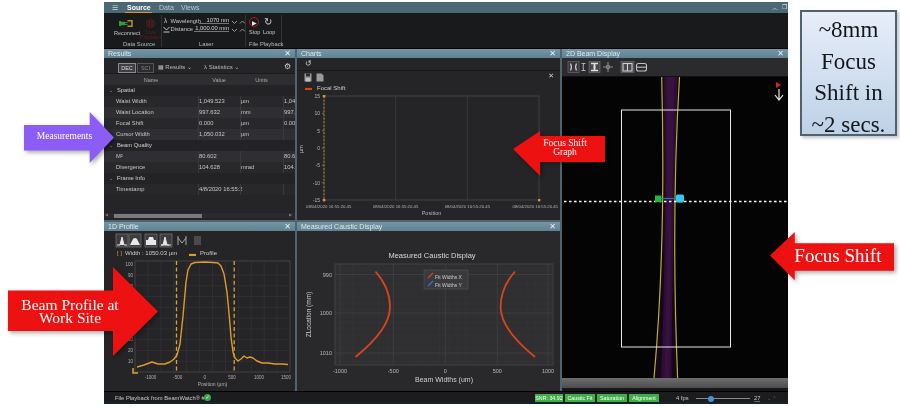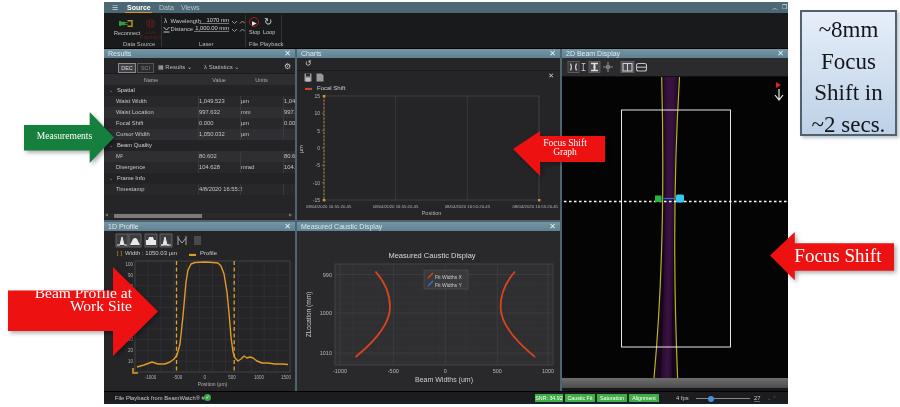--- a/index.html
+++ b/index.html
@@ -410,40 +410,40 @@
     <span class="abs" style="left:525px;top:2px;width:30px;height:8px;background:#3fae49;color:#fff;font-size:5.3px;text-align:center;line-height:8px;">Alignment</span>
     <span class="abs" style="left:572px;top:3px;color:#c9c9c9;font-size:5.8px;">4 fps</span>
     <div class="abs" style="left:592px;top:6px;width:54px;height:1px;background:#888;"></div>
     <div class="abs" style="left:604px;top:3.5px;width:6px;height:6px;border-radius:50%;background:#4a90d9;"></div>
     <span class="abs" style="left:650px;top:3px;color:#c9c9c9;font-size:5.8px;border-bottom:1px solid #666;">27</span>
     <span class="abs" style="left:663px;top:3px;color:#666;font-size:5px;">⌄ ⌃</span>
   </div>
 </div>
 
 <div class="abs" style="left:24px;top:112px;width:90px;height:51px;filter:drop-shadow(2px 2px 2px rgba(0,0,0,.35));">
-  <div style="position:relative;width:100%;height:100%;background:#15803d;
+  <div style="position:relative;width:100%;height:100%;background:#8b5cf6;
     clip-path:polygon(0% 25.5%, 73% 25.5%, 73% 0%, 100% 50%, 73% 100%, 73% 75.5%, 0% 75.5%);
     color:#fff;font-family:'Liberation Serif',serif;font-size:9.5px;">
     <span class="abs" style="left:-9px;right:0;top:19.3px;text-align:center;white-space:nowrap;">Measurements</span>
     </div>
 </div>
 
 <div class="abs" style="left:513px;top:131px;width:92px;height:45px;filter:drop-shadow(2px 2px 2px rgba(0,0,0,.35));">
   <div style="position:relative;width:100%;height:100%;background:#ee1111;
     clip-path:polygon(100% 11%, 29.5% 11%, 29.5% 0%, 0% 40%, 29.5% 100%, 29.5% 69%, 100% 69%);
     color:#fff;font-family:'Liberation Serif',serif;font-size:9.5px;line-height:9.5px;">
     <div class="abs" style="left:12px;right:0;top:7.5px;text-align:center;white-space:nowrap;">Focus Shift<br>Graph</div>
     </div>
 </div>
 
 <div class="abs" style="left:8px;top:267px;width:150px;height:89px;filter:drop-shadow(2px 2px 2px rgba(0,0,0,.35));">
   <div style="position:relative;width:100%;height:100%;background:#ee1111;
     clip-path:polygon(0% 26.5%, 70% 26.5%, 70% 0%, 100% 50%, 70% 100%, 70% 72%, 0% 72%);
     color:#fff;font-family:'Liberation Serif',serif;font-size:15.5px;line-height:13.2px;">
-    <div class="abs" style="left:0;right:26px;top:19px;text-align:right;white-space:nowrap;">Beam Profile at<br>Work Site</div>
+    <div class="abs" style="left:0;right:26px;top:31px;text-align:center;white-space:nowrap;">Beam Profile at<br>Work Site</div>
     </div>
 </div>
 
 <div class="abs" style="left:770px;top:230px;width:124px;height:53px;filter:drop-shadow(2px 2px 2px rgba(0,0,0,.35));">
   <div style="position:relative;width:100%;height:100%;background:#ee1111;
     clip-path:polygon(100% 25%, 20% 25%, 20% 4%, 0% 48%, 20% 95%, 20% 77%, 100% 77%);
     color:#fff;font-family:'Liberation Serif',serif;font-size:19px;line-height:19px;">
     <span class="abs" style="left:11.8px;right:0;top:16.4px;text-align:center;white-space:nowrap;">Focus Shift</span>
     </div>
 </div>

